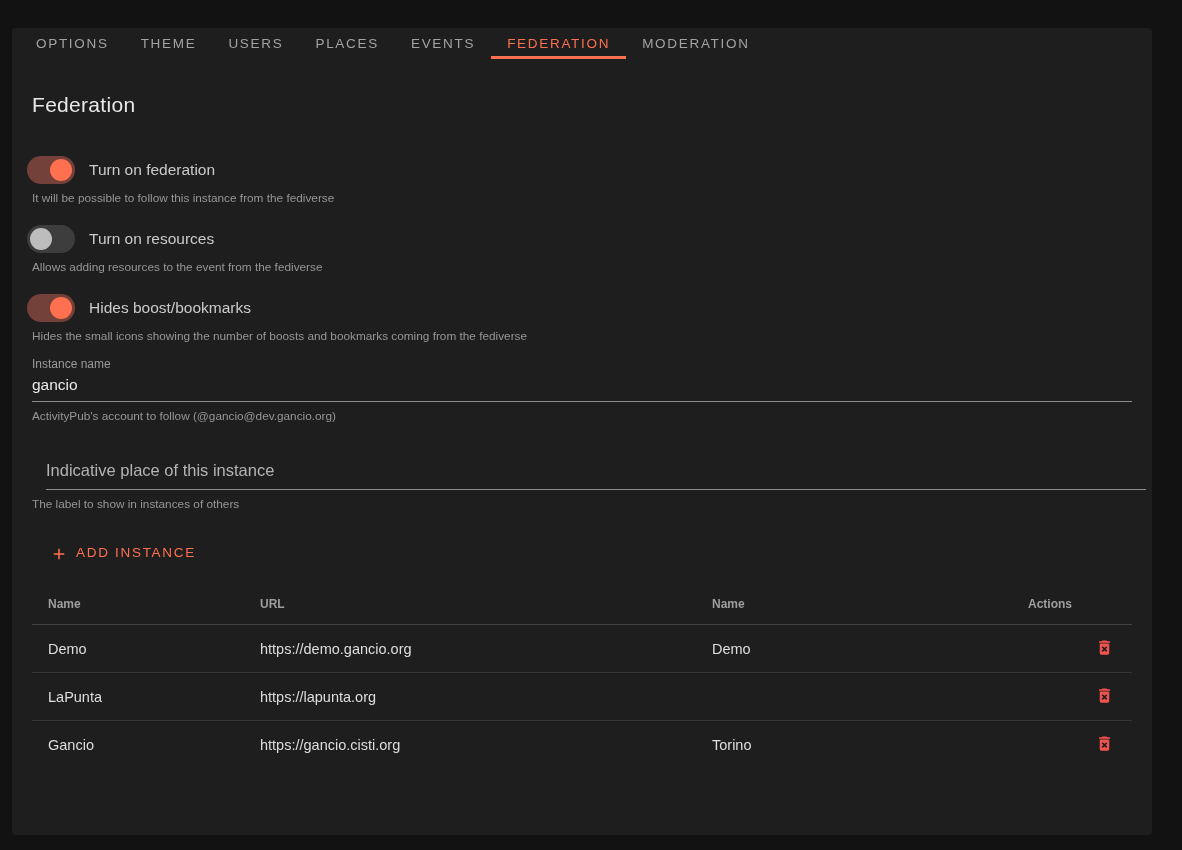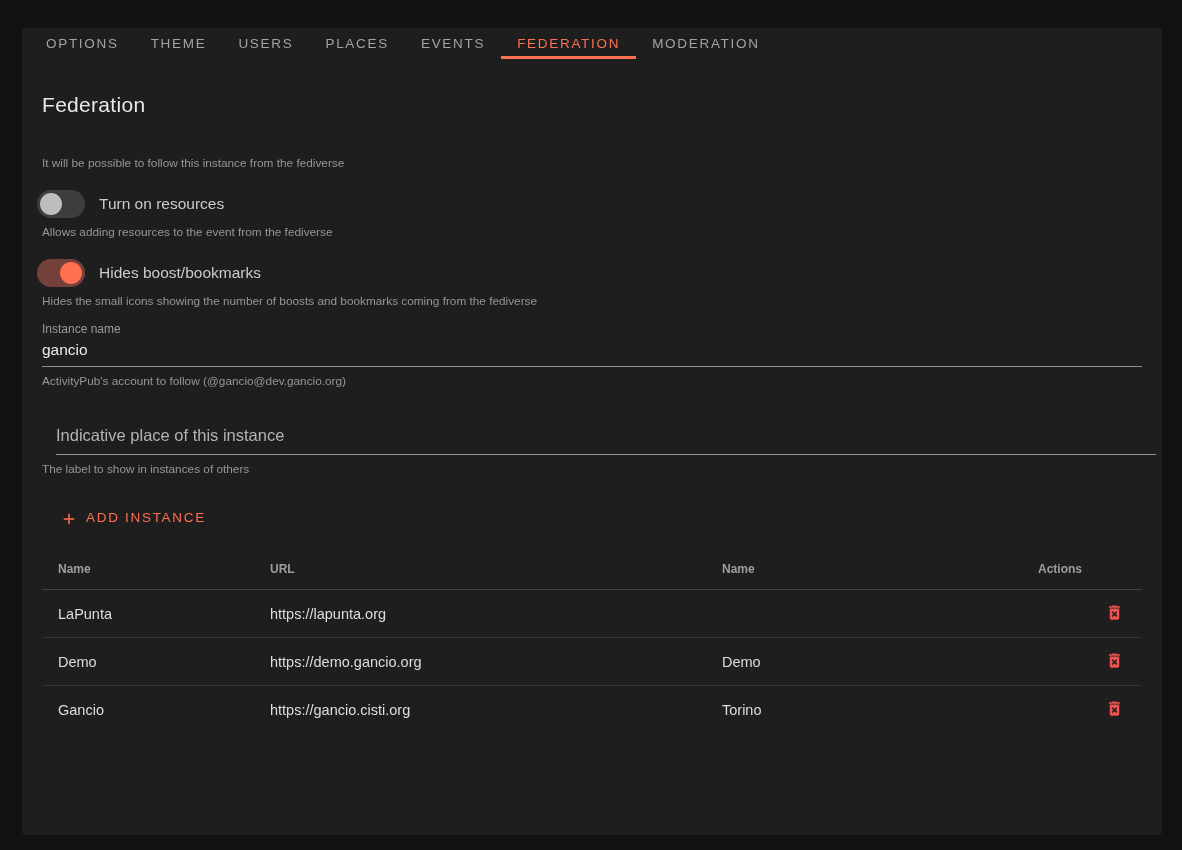--- a/index.html
+++ b/index.html
@@ -13,21 +13,21 @@
   html,body{margin:0;padding:0;}
   body{
     width:1182px;height:850px;
     background:var(--page-bg);
     font-family:"Liberation Sans",sans-serif;
     overflow:hidden;
     position:relative;
     -webkit-font-smoothing:antialiased;
   }
   .card{
-    position:absolute;left:22px;top:28px;
+    position:absolute;left:12px;top:28px;
     width:1140px;height:807px;
     background:var(--card-bg);
     border-radius:4px;
     overflow:hidden;
   }
   
   .tabs{
     display:flex;
     height:31px;
     padding-left:8px;
@@ -163,20 +163,26 @@
     <button class="tab">EVENTS</button>
     <button class="tab active">FEDERATION</button>
     <button class="tab">MODERATION</button>
   </nav>
 
   <div class="content">
 
     <h1 class="page-title">Federation</h1>
 
     <div class="field-block first">
+      <div class="switch-row">
+        <button class="switch on" aria-label="toggle">
+          <span class="knob"></span>
+        </button>
+        <span class="switch-label">Turn on federation</span>
+      </div>
       <div class="hint">It will be possible to follow this instance from the fediverse</div>
     </div>
 
     <div class="field-block">
       <div class="switch-row">
         <button class="switch off" aria-label="toggle">
           <span class="knob"></span>
         </button>
         <span class="switch-label">Turn on resources</span>
       </div>
@@ -221,45 +227,45 @@
         </colgroup>
       <thead>
         <tr>
           <th>Name</th>
           <th>URL</th>
           <th>Name</th>
           <th class="col-actions">Actions</th>
         </tr>
       </thead>
       <tbody>
+        <tr>
+          <td>Demo</td>
+          <td>https://demo.gancio.org</td>
+          <td>Demo</td>
+          <td class="col-actions">
+            <button class="delete-btn">
+              <svg width="19" height="19" viewBox="0 0 24 24">
+                <path fill="currentColor" d="M6,19A2,2 0 0,0 8,21H16A2,2 0 0,0 18,19V7H6V19M8.46,11.88L9.87,10.47L12,12.59L14.12,10.47L15.53,11.88L13.41,14L15.53,16.12L14.12,17.53L12,15.41L9.88,17.53L8.47,16.12L10.59,14L8.46,11.88M15.5,4L14.5,3H9.5L8.5,4H5V6H19V4H15.5Z"></path>
+              </svg>
+            </button>
+          </td>
+        </tr>
         <tr>
           <td>LaPunta</td>
           <td>https://lapunta.org</td>
           <td></td>
           <td class="col-actions">
             <button class="delete-btn">
               <svg width="19" height="19" viewBox="0 0 24 24">
                 <path fill="currentColor" d="M6,19A2,2 0 0,0 8,21H16A2,2 0 0,0 18,19V7H6V19M8.46,11.88L9.87,10.47L12,12.59L14.12,10.47L15.53,11.88L13.41,14L15.53,16.12L14.12,17.53L12,15.41L9.88,17.53L8.47,16.12L10.59,14L8.46,11.88M15.5,4L14.5,3H9.5L8.5,4H5V6H19V4H15.5Z"></path>
               </svg>
             </button>
           </td>
         </tr>
         <tr>
-          <td>Demo</td>
-          <td>https://demo.gancio.org</td>
-          <td>Demo</td>
-          <td class="col-actions">
-            <button class="delete-btn">
-              <svg width="19" height="19" viewBox="0 0 24 24">
-                <path fill="currentColor" d="M6,19A2,2 0 0,0 8,21H16A2,2 0 0,0 18,19V7H6V19M8.46,11.88L9.87,10.47L12,12.59L14.12,10.47L15.53,11.88L13.41,14L15.53,16.12L14.12,17.53L12,15.41L9.88,17.53L8.47,16.12L10.59,14L8.46,11.88M15.5,4L14.5,3H9.5L8.5,4H5V6H19V4H15.5Z"></path>
-              </svg>
-            </button>
-          </td>
-        </tr>
-        <tr>
           <td>Gancio</td>
           <td>https://gancio.cisti.org</td>
           <td>Torino</td>
           <td class="col-actions">
             <button class="delete-btn">
               <svg width="19" height="19" viewBox="0 0 24 24">
                 <path fill="currentColor" d="M6,19A2,2 0 0,0 8,21H16A2,2 0 0,0 18,19V7H6V19M8.46,11.88L9.87,10.47L12,12.59L14.12,10.47L15.53,11.88L13.41,14L15.53,16.12L14.12,17.53L12,15.41L9.88,17.53L8.47,16.12L10.59,14L8.46,11.88M15.5,4L14.5,3H9.5L8.5,4H5V6H19V4H15.5Z"></path>
               </svg>
             </button>
           </td>

